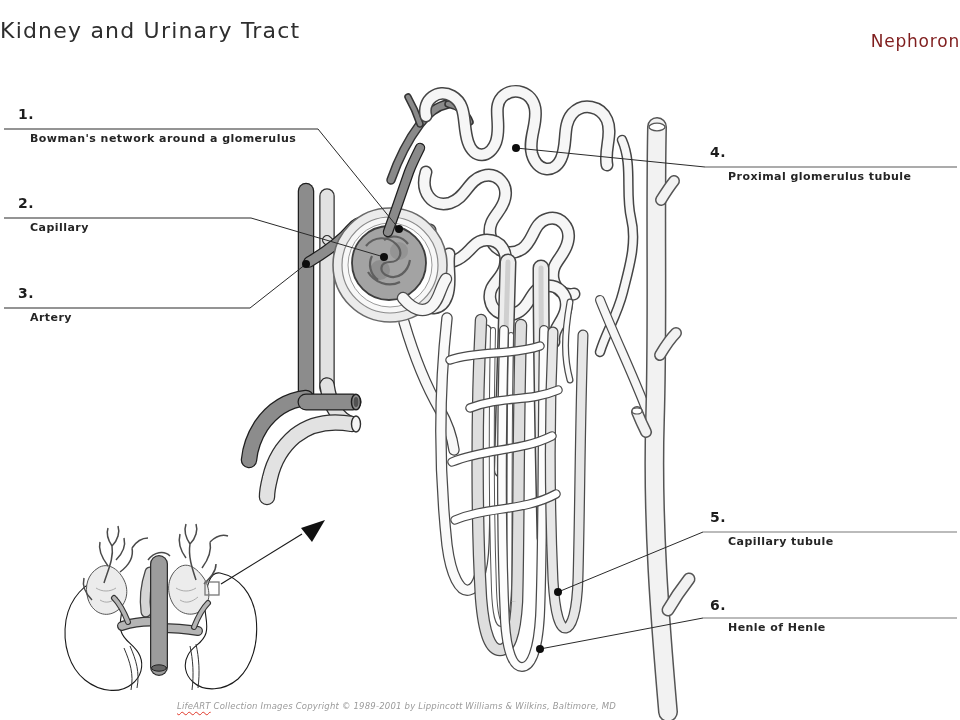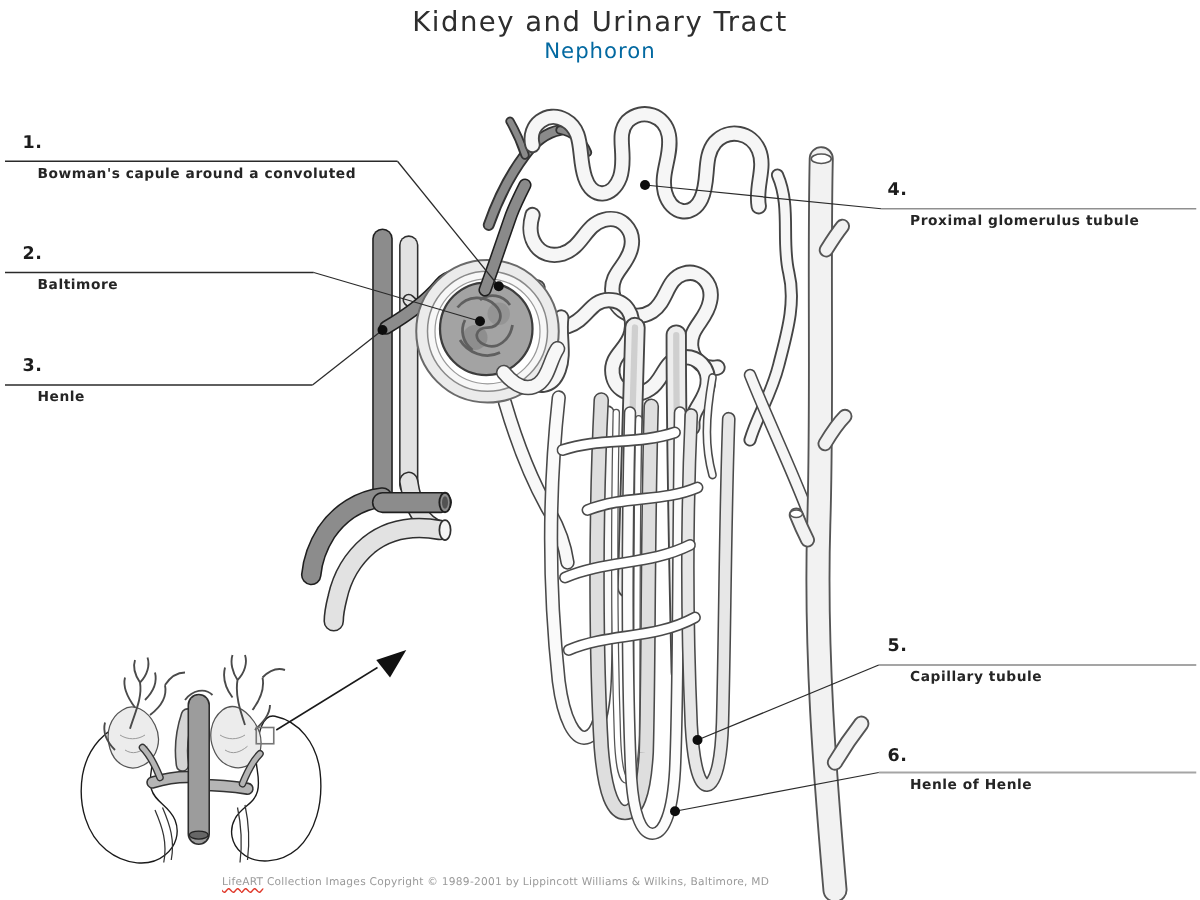--- a/index.html
+++ b/index.html
@@ -1,26 +1,26 @@
 <!DOCTYPE html>
 <html><head>
 <meta charset="utf-8">
 <style>
   html,body{margin:0;padding:0;background:#fff;}
   #stage{position:relative;width:960px;height:720px;background:#ffffff;overflow:hidden;
          font-family:"DejaVu Sans","Liberation Sans",sans-serif;}
   #art{position:absolute;left:0;top:0;}
-  .ttl{position:absolute;left:0;top:6px;width:960px;text-align:center;
+  .ttl{position:absolute;left:0;top:18px;width:960px;text-align:left;
        font-size:22px;letter-spacing:1.2px;color:#2e2e2e;}
-  .sub{position:absolute;left:0;top:31px;width:960px;text-align:center;
-       font-size:17px;letter-spacing:.8px;color:#0369a1;}
+  .sub{position:absolute;left:0;top:31px;width:960px;text-align:right;
+       font-size:17px;letter-spacing:.8px;color:#7f1d1d;}
   .num{position:absolute;font-size:14px;font-weight:bold;color:#1c1c1c;letter-spacing:.5px;}
   .txt{position:absolute;font-size:11px;font-weight:bold;color:#252525;letter-spacing:.45px;white-space:nowrap;}
   .foot{position:absolute;left:0;top:701px;width:793px;text-align:center;
-        font-size:8.5px;color:#9a9a9a;letter-spacing:.2px;white-space:nowrap;}
+        font-size:8.5px;color:#9a9a9a;letter-spacing:.2px;white-space:nowrap;font-style:italic;}
   .brand{color:#9a9a9a;text-decoration:underline wavy #e0382a;text-decoration-thickness:1px;text-underline-offset:2px;}
 </style>
 </head>
 <body>
 
 <div id="stage">
 
   <svg id="art" width="960" height="720" viewBox="0 0 960 720">
 
     <g fill="none" stroke-linecap="round">
@@ -212,27 +212,27 @@
       <circle cx="516" cy="148" r="4" fill="#0d0d0d"></circle>
       <circle cx="558" cy="592" r="4" fill="#0d0d0d"></circle>
       <circle cx="540" cy="649" r="4" fill="#0d0d0d"></circle>
     </g>
   </svg>
 
   <div class="ttl">Kidney and Urinary Tract</div>
   <div class="sub">Nephoron</div>
 
   <div class="num" style="left:18px;top:106px">1.</div>
-  <div class="txt" style="left:30px;top:132px">Bowman's capule around a convoluted</div>
+  <div class="txt" style="left:30px;top:132px">Bowman's network around a glomerulus</div>
 
   <div class="num" style="left:18px;top:195px">2.</div>
-  <div class="txt" style="left:30px;top:221px">Baltimore</div>
+  <div class="txt" style="left:30px;top:221px">Capillary</div>
 
   <div class="num" style="left:18px;top:285px">3.</div>
-  <div class="txt" style="left:30px;top:311px">Henle</div>
+  <div class="txt" style="left:30px;top:311px">Artery</div>
 
   <div class="num" style="left:710px;top:144px">4.</div>
   <div class="txt" style="left:728px;top:170px">Proximal glomerulus tubule</div>
 
   <div class="num" style="left:710px;top:509px">5.</div>
   <div class="txt" style="left:728px;top:535px">Capillary tubule</div>
 
   <div class="num" style="left:710px;top:597px">6.</div>
   <div class="txt" style="left:728px;top:621px">Henle of Henle</div>
 

